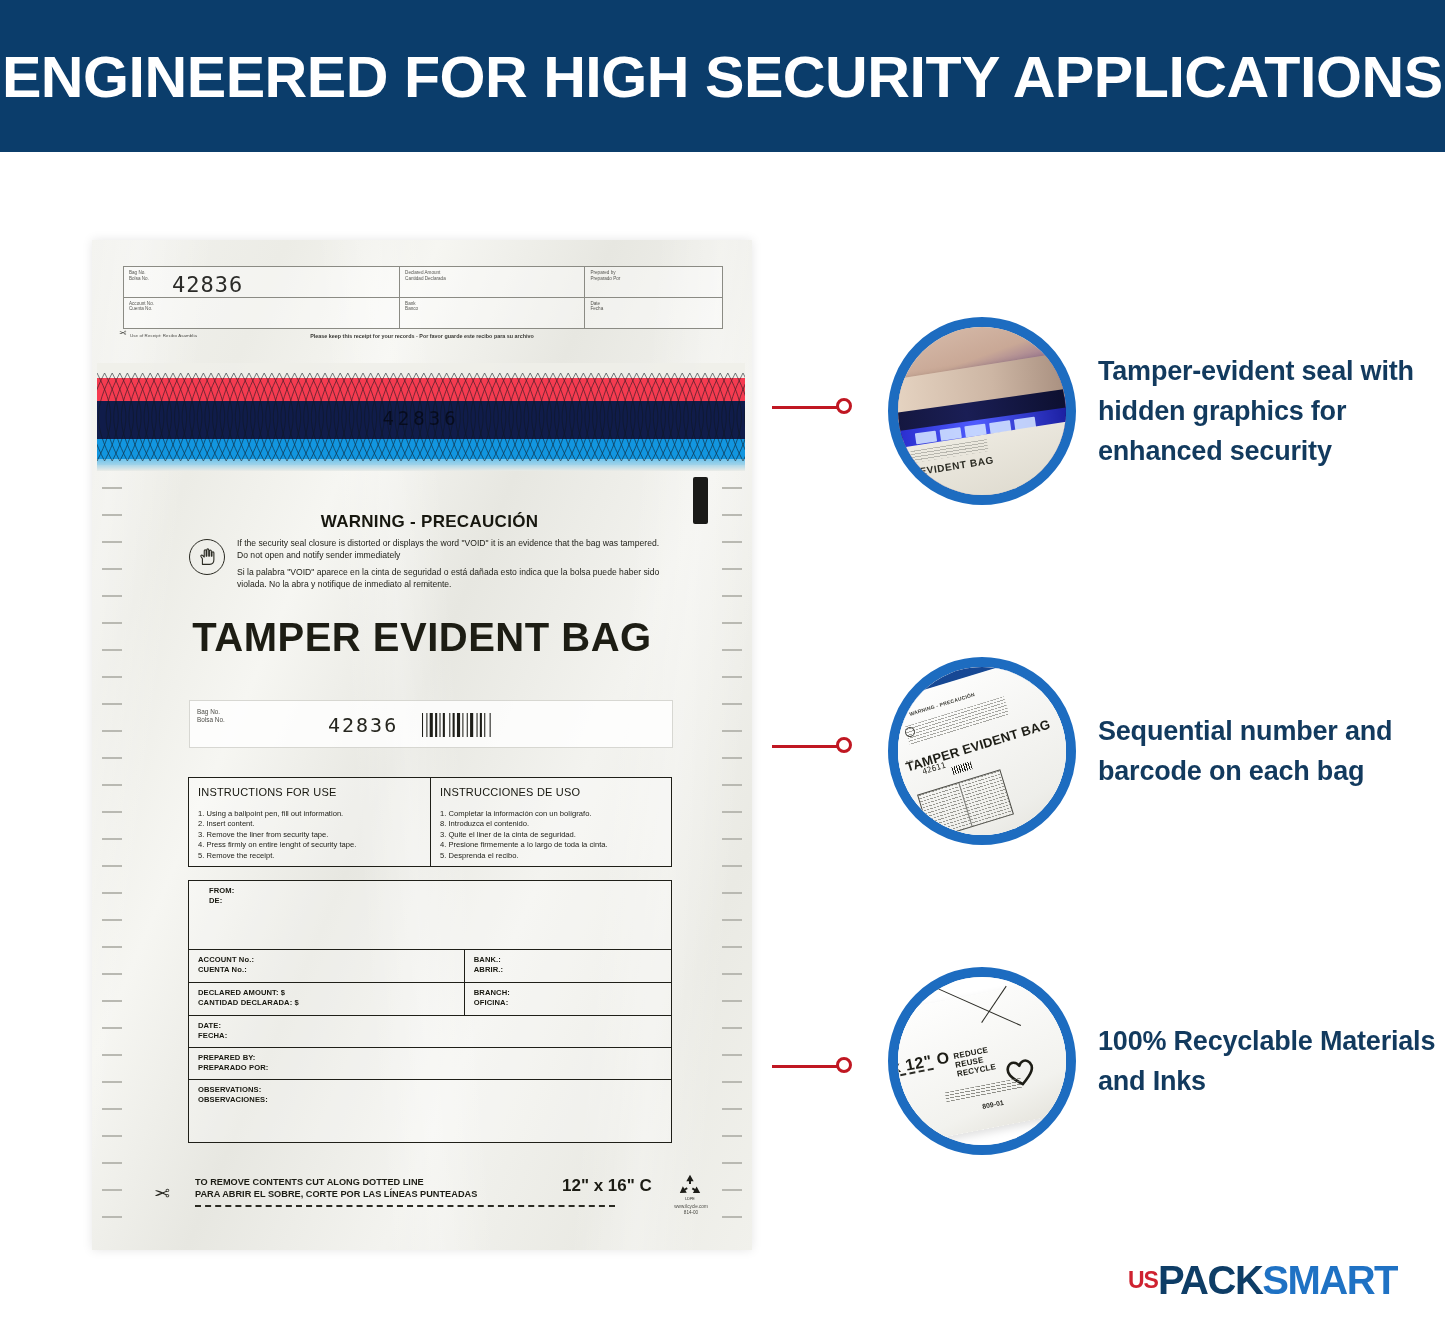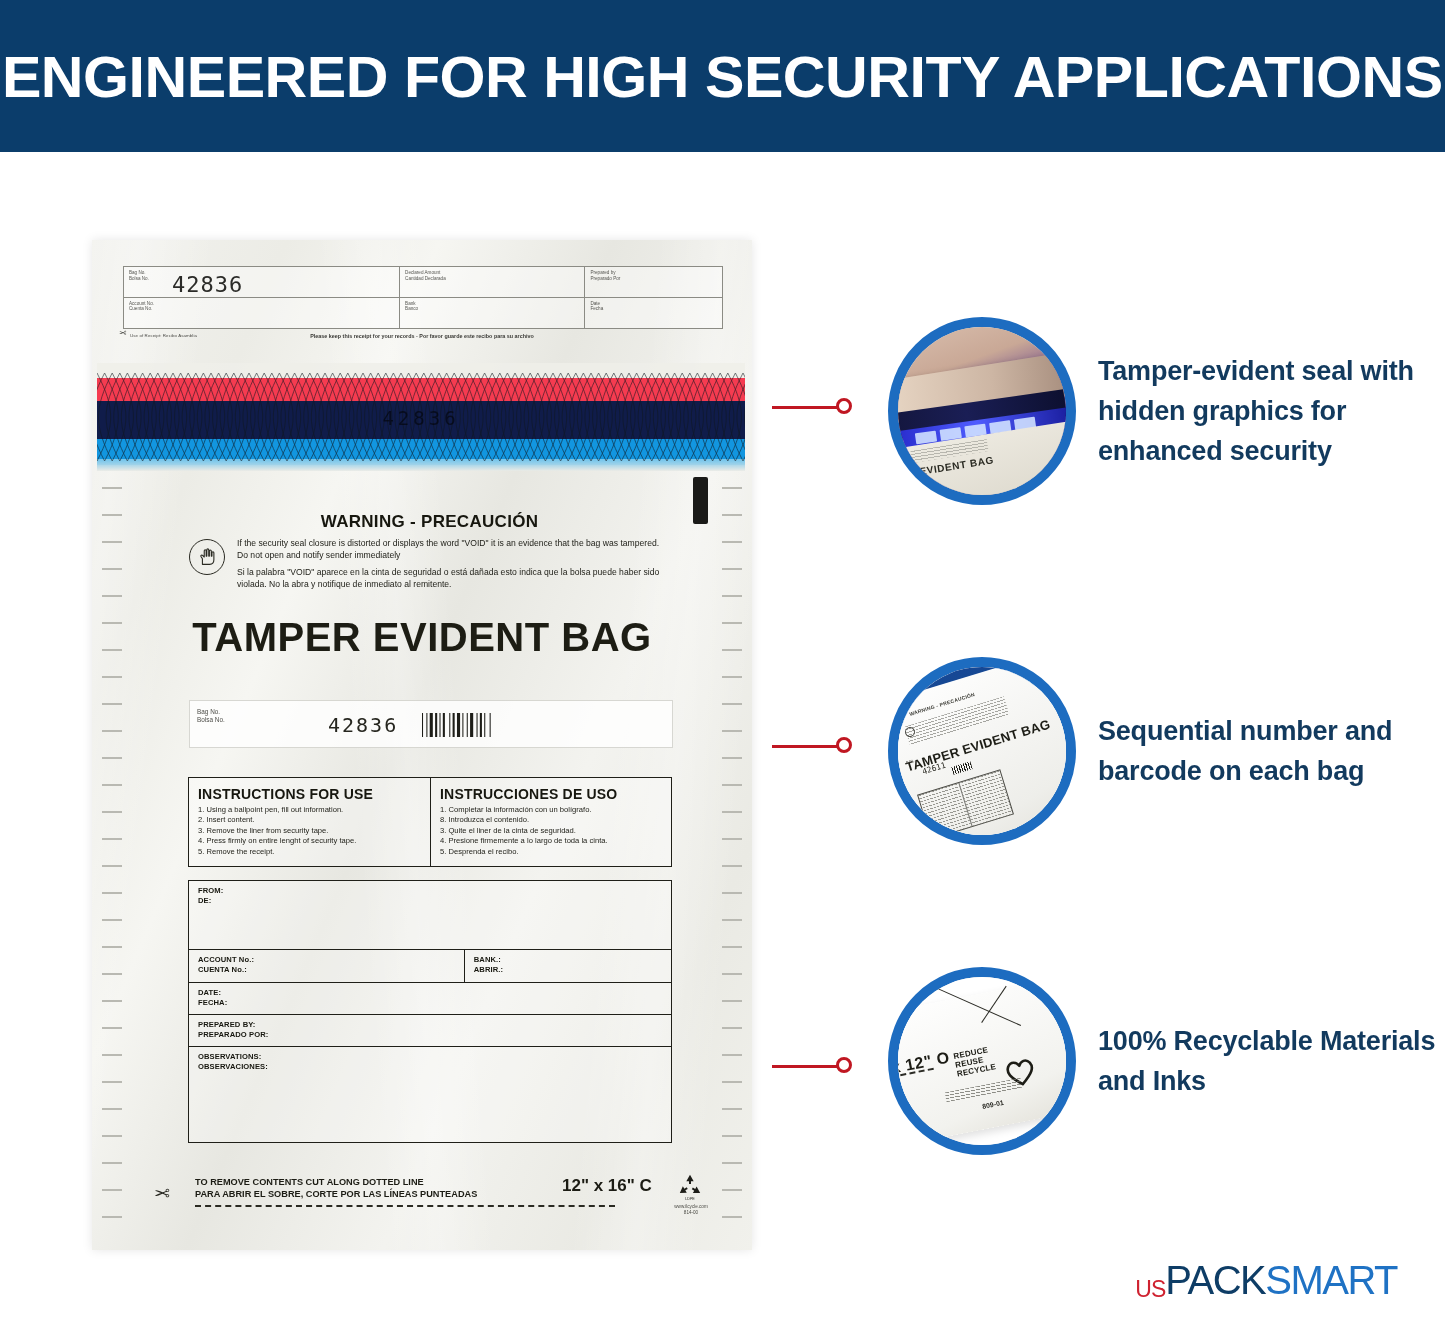--- a/index.html
+++ b/index.html
@@ -204,22 +204,22 @@
     position: absolute;
     left: 96px; top: 537px;
     width: 484px; height: 90px;
     border: 1.6px solid #1f1f18;
     display: flex;
     background: rgba(255,255,255,0.30);
   }
   .instr-col { width: 50%; padding: 8px 6px 6px 9px; }
   .instr-col + .instr-col { border-left: 1.6px solid #1f1f18; }
   .instr-title {
-    font-size: 14px; font-weight: bold; color: #17170f;
-    margin-bottom: 3px; letter-spacing: .2px;
+    font-size: 11px; font-weight: normal; color: #17170f;
+    margin-bottom: 11px; letter-spacing: .2px;
   }
   .instr-item {
     font-size: 7.6px; line-height: 10.4px; color: #23231c;
   }
 
   
   #form-box {
     position: absolute;
     left: 96px; top: 640px;
     width: 484px; height: 263px;
@@ -230,21 +230,21 @@
   .frow:last-child { border-bottom: none; }
   .fcell { padding: 5px 0 4px 9px; }
   .fcell + .fcell { border-left: 1.5px solid #1f1f18; }
   .flabel {
     font-size: 7.6px; line-height: 10.2px;
     font-weight: bold; color: #17170f;
     white-space: pre-line; letter-spacing: .1px;
   }
   #frow-tofrom { height: 69px; }
   #frow-tofrom .fcell:first-child { width: 48.5%; }
-  #frow-tofrom .fcell:last-child  { width: 51.5%; }
+  #frow-tofrom .fcell:last-child  { width: 51.5%; margin-left: 11px; }
   #frow-account { height: 33px; }
   #frow-account .fcell:first-child { width: 57%; }
   #frow-account .fcell:last-child  { width: 43%; }
   #frow-declared { height: 33px; }
   #frow-declared .fcell:first-child { width: 57%; }
   #frow-declared .fcell:last-child  { width: 43%; }
   #frow-prepared { height: 32px; }
   #frow-prepared .fcell { width: 100%; }
   #frow-date { height: 32px; }
   #frow-date .fcell { width: 100%; }
@@ -329,22 +329,22 @@
   #connector-2 .conn-dot { left: 64px; }
   #connector-3 { left: 772px; top: 1056px; width: 84px; }
   #connector-3 .conn-line { width: 70px; }
   #connector-3 .conn-dot { left: 64px; }
 
   
   #brand-logo {
     position: absolute;
     right: 48px; bottom: 22px;
     display: flex;
-    align-items: flex-end;
-    font-weight: normal;
+    align-items: center;
+    font-weight: bold;
     letter-spacing: -1.5px;
   }
   #logo-us    { color: #cf2230; font-size: 23px; letter-spacing: -1px; }
   #logo-pack  { color: #0e3d66; font-size: 40px; }
   #logo-smart { color: #1f72c4; font-size: 40px; position: relative; }
 </style>
 </head>
 <body>
 
 <div id="header-banner">
@@ -538,20 +538,30 @@
     <div class="frow" id="frow-account">
       <div class="fcell">
         <div class="flabel">ACCOUNT No.:
 CUENTA No.:</div>
       </div>
       <div class="fcell">
         <div class="flabel">BANK.:
 ABRIR.:</div>
       </div>
     </div>
+    <div class="frow" id="frow-declared">
+      <div class="fcell">
+        <div class="flabel">DECLARED AMOUNT: $
+CANTIDAD DECLARADA: $</div>
+      </div>
+      <div class="fcell">
+        <div class="flabel">BRANCH:
+OFICINA:</div>
+      </div>
+    </div>
     <div class="frow" id="frow-date">
       <div class="fcell">
         <div class="flabel">DATE:
 FECHA:</div>
       </div>
     </div>
     <div class="frow" id="frow-prepared">
       <div class="fcell">
         <div class="flabel">PREPARED BY:
 PREPARADO POR:</div>

